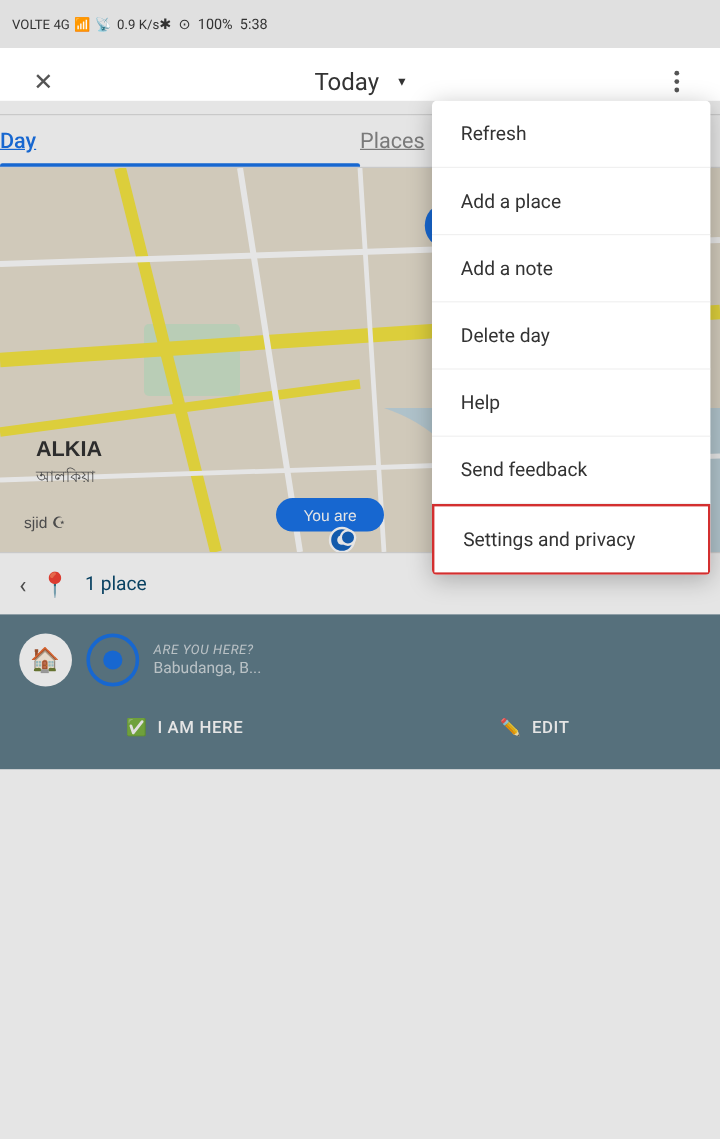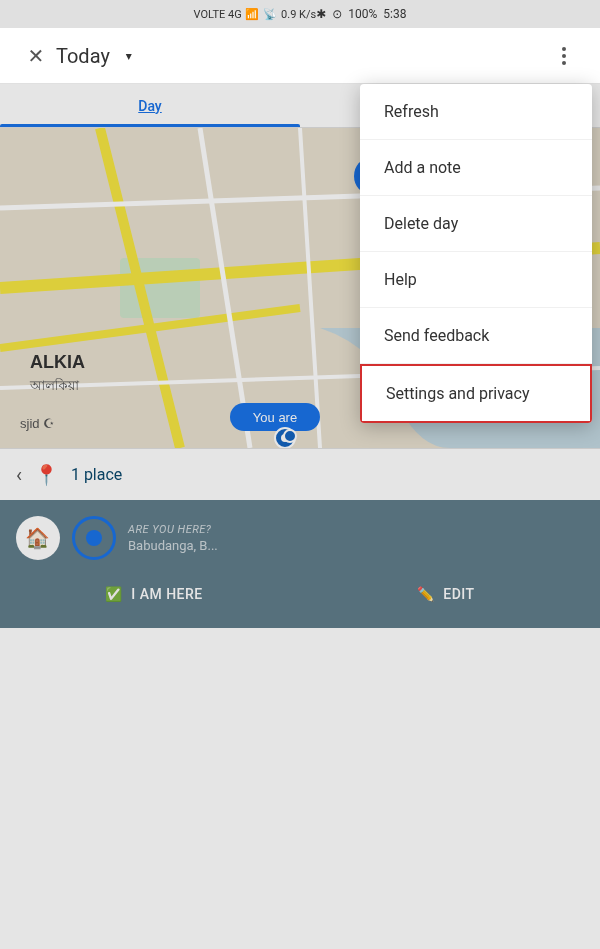--- a/index.html
+++ b/index.html
@@ -8,25 +8,25 @@
       width: 600px;
       height: 949px;
       font-family: 'Roboto', Arial, sans-serif;
       background: #fff;
       overflow: hidden;
       position: relative;
     }
 
     
     .status-bar {
-      height: 28px;
+      height: 40px;
       background: #e0e0e0;
       display: flex;
       align-items: center;
-      justify-content: center;
+      justify-content: flex-start;
       padding: 0 10px;
       font-size: 11px;
       color: #333;
     }
     .status-left { display: flex; align-items: center; gap: 4px; }
     .status-right { display: flex; align-items: center; gap: 6px; font-size: 12px; }
 
     
     .app-bar {
       height: 56px;
@@ -48,20 +48,21 @@
       align-items: center;
       justify-content: center;
     }
     .app-bar-title {
       flex: 1;
       text-align: center;
       font-size: 20px;
       color: #333;
       display: flex;
       align-items: center;
+      justify-content: center;
       gap: 16px;
     }
     .app-bar-title .dropdown-arrow {
       font-size: 12px;
       color: #333;
     }
     .app-bar-more {
       font-size: 22px;
       color: #555;
       cursor: pointer;
@@ -84,22 +85,21 @@
     .tabs {
       display: flex;
       height: 44px;
       background: #fff;
       border-bottom: 1px solid #e0e0e0;
     }
     .tab {
       flex: 1;
       display: flex;
       align-items: center;
-      justify-content: center;
-      font-size: 14px;
+      font-size: 18px;
       cursor: pointer;
       position: relative;
       color: #888;
       text-decoration: underline;
     }
     .tab.active {
       color: #1a73e8;
       font-weight: 500;
     }
     .tab.active::after {
@@ -364,20 +364,23 @@
   </div>
 </div>
 
 <div class="overlay"></div>
 
 <div class="dropdown-menu">
   <div class="menu-item">
     <span>Refresh</span>
   </div>
   <div class="menu-item">
+    <span>Add a place</span>
+  </div>
+  <div class="menu-item">
     <span>Add a note</span>
   </div>
   <div class="menu-item">
     <span>Delete day</span>
   </div>
   <div class="menu-item">
     <span>Help</span>
   </div>
   <div class="menu-item">
     <span>Send feedback</span>

